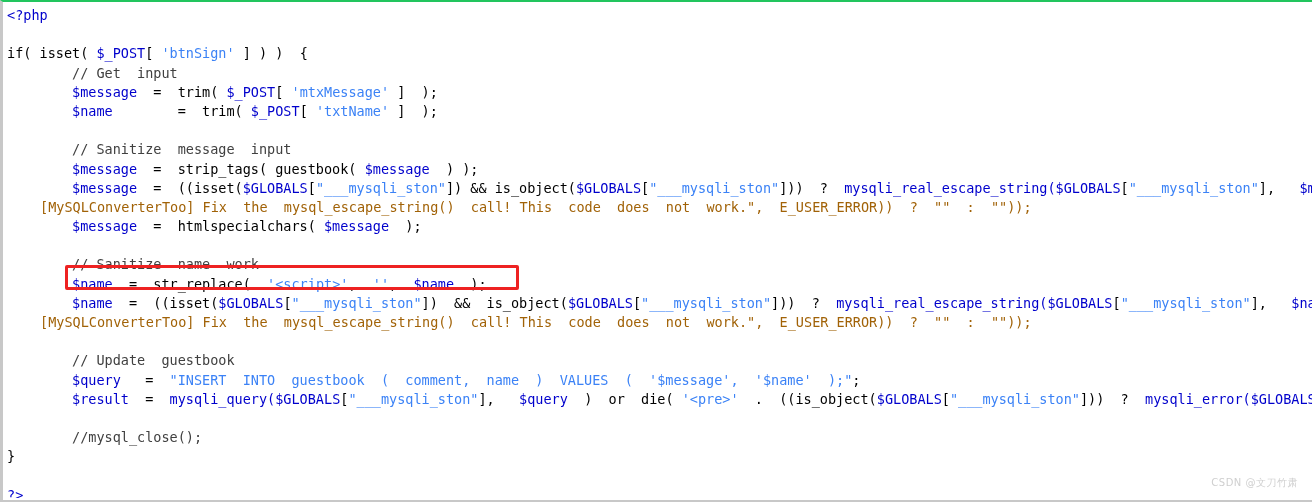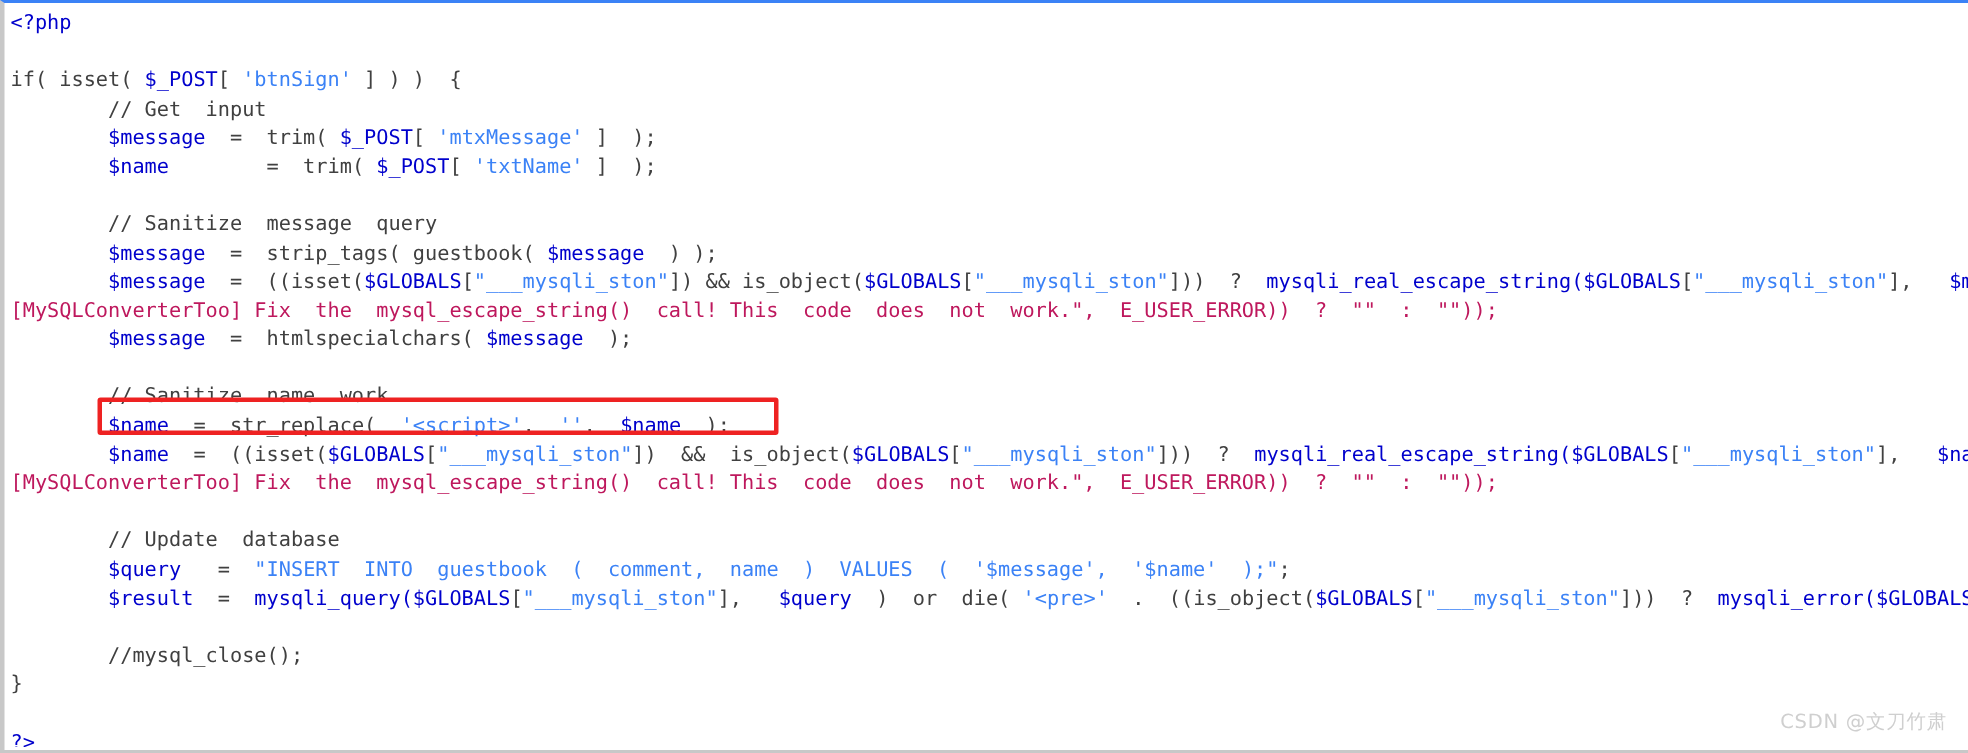--- a/index.html
+++ b/index.html
@@ -11,21 +11,21 @@
   body {
     font-family: "DejaVu Sans Mono", "Liberation Mono", monospace;
   }
 
   #code-viewer {
     position: relative;
     width: 1312px;
     height: 502px;
     box-sizing: border-box;
     background: #ffffff;
-    border-top: 2px solid #3b82f6;
+    border-top: 2px solid #22c55e;
     border-left: 3px solid #c8c8c8;
     border-bottom: 2px solid #c8c8c8;
     overflow: hidden;
   }
 
   #code-area {
     position: absolute;
     left: 0;
     top: 0;
     width: 1312px;
@@ -41,76 +41,76 @@
     line-height: 19.2px;
     white-space: pre;
     font-family: "DejaVu Sans Mono", "Liberation Mono", monospace;
     font-size: 13.5px;
     letter-spacing: 0px;
     padding-left: 4px;
     color: #000000;
   }
 
   
-  .t-kw   { color: #404040; margin-top: 48px; }   
+  .t-kw   { color: #000000; margin-top: 48px; }   
   .t-var  { color: #0000cc; }   
   .t-str  { color: #3b82f6; }   
   .t-cmt  { color: #404040; }
-  .t-err  { color: #be185d; }   
+  .t-err  { color: #a16207; margin-left: 33px; }   
 
   
   #highlight-box {
     position: absolute;
     left: 62px;
     top: 263px;
     width: 454px;
     height: 25px;
     border: 3px solid #ee2222;
     border-radius: 2px;
     box-sizing: border-box;
     pointer-events: none;
   }
 
   #watermark {
     position: absolute;
     right: 14px;
     bottom: 10px;
     font-family: "DejaVu Sans", "Liberation Sans", sans-serif;
-    font-size: 13px;
+    font-size: 10px;
     color: #cfcfcf;
     letter-spacing: 0.5px;
     user-select: none;
     white-space: nowrap;
   }
 </style>
 </head>
 <body>
 
 <div id="code-viewer">
 
   <div id="code-area">
       <div class="code-line"><span class="t-var">&lt;?php</span></div>
       <div class="code-line">&nbsp;</div>
       <div class="code-line"><span class="t-kw">if( isset( </span><span class="t-var">$_POST</span><span class="t-kw">[ </span><span class="t-str">'btnSign'</span><span class="t-kw"> ] ) )  {</span></div>
       <div class="code-line"><span class="t-cmt">        // Get  input</span></div>
       <div class="code-line"><span class="t-var">        $message</span><span class="t-kw">  =  trim( </span><span class="t-var">$_POST</span><span class="t-kw">[ </span><span class="t-str">'mtxMessage'</span><span class="t-kw"> ]  );</span></div>
       <div class="code-line"><span class="t-var">        $name</span><span class="t-kw">        =  trim( </span><span class="t-var">$_POST</span><span class="t-kw">[ </span><span class="t-str">'txtName'</span><span class="t-kw"> ]  );</span></div>
       <div class="code-line">&nbsp;</div>
-      <div class="code-line"><span class="t-cmt">        // Sanitize  message  query</span></div>
+      <div class="code-line"><span class="t-cmt">        // Sanitize  message  input</span></div>
       <div class="code-line"><span class="t-var">        $message</span><span class="t-kw">  =  strip_tags( guestbook( </span><span class="t-var">$message</span><span class="t-kw">  ) );</span></div>
       <div class="code-line"><span class="t-var">        $message</span><span class="t-kw">  =  ((isset(</span><span class="t-var">$GLOBALS</span><span class="t-kw">[</span><span class="t-str">"___mysqli_ston"</span><span class="t-kw">]) &amp;&amp; is_object(</span><span class="t-var">$GLOBALS</span><span class="t-kw">[</span><span class="t-str">"___mysqli_ston"</span><span class="t-kw">]))  ?  </span><span class="t-var">mysqli_real_escape_string(</span><span class="t-var">$GLOBALS</span><span class="t-kw">[</span><span class="t-str">"___mysqli_ston"</span><span class="t-kw">],   </span><span class="t-var">$m</span></div>
       <div class="code-line"><span class="t-err">[MySQLConverterToo] Fix  the  mysql_escape_string()  call! This  code  does  not  work.",  E_USER_ERROR))  ?  ""  :  ""));</span></div>
       <div class="code-line"><span class="t-var">        $message</span><span class="t-kw">  =  htmlspecialchars( </span><span class="t-var">$message</span><span class="t-kw">  );</span></div>
       <div class="code-line">&nbsp;</div>
       <div class="code-line"><span class="t-cmt">        // Sanitize  name  work</span></div>
       <div class="code-line"><span class="t-var">        $name</span><span class="t-kw">  =  str_replace(  </span><span class="t-str">'&lt;script&gt;'</span><span class="t-kw">,  </span><span class="t-str">''</span><span class="t-kw">,  </span><span class="t-var">$name</span><span class="t-kw">  );</span></div>
       <div class="code-line"><span class="t-var">        $name</span><span class="t-kw">  =  ((isset(</span><span class="t-var">$GLOBALS</span><span class="t-kw">[</span><span class="t-str">"___mysqli_ston"</span><span class="t-kw">])  &amp;&amp;  is_object(</span><span class="t-var">$GLOBALS</span><span class="t-kw">[</span><span class="t-str">"___mysqli_ston"</span><span class="t-kw">]))  ?  </span><span class="t-var">mysqli_real_escape_string(</span><span class="t-var">$GLOBALS</span><span class="t-kw">[</span><span class="t-str">"___mysqli_ston"</span><span class="t-kw">],   </span><span class="t-var">$name</span></div>
       <div class="code-line"><span class="t-err">[MySQLConverterToo] Fix  the  mysql_escape_string()  call! This  code  does  not  work.",  E_USER_ERROR))  ?  ""  :  ""));</span></div>
       <div class="code-line">&nbsp;</div>
-      <div class="code-line"><span class="t-cmt">        // Update  database</span></div>
+      <div class="code-line"><span class="t-cmt">        // Update  guestbook</span></div>
       <div class="code-line"><span class="t-var">        $query</span><span class="t-kw">   =  </span><span class="t-str">"INSERT  INTO  guestbook  (  comment,  name  )  VALUES  (  '$message',  '$name'  );"</span><span class="t-kw">;</span></div>
       <div class="code-line"><span class="t-var">        $result</span><span class="t-kw">  =  </span><span class="t-var">mysqli_query(</span><span class="t-var">$GLOBALS</span><span class="t-kw">[</span><span class="t-str">"___mysqli_ston"</span><span class="t-kw">],   </span><span class="t-var">$query</span><span class="t-kw">  )  or  die( </span><span class="t-str">'&lt;pre&gt;'</span><span class="t-kw">  .  ((is_object(</span><span class="t-var">$GLOBALS</span><span class="t-kw">[</span><span class="t-str">"___mysqli_ston"</span><span class="t-kw">]))  ?  </span><span class="t-var">mysqli_error(</span><span class="t-var">$GLOBALS</span></div>
       <div class="code-line">&nbsp;</div>
       <div class="code-line"><span class="t-cmt">        //mysql_close();</span></div>
       <div class="code-line"><span class="t-kw">}</span></div>
       <div class="code-line">&nbsp;</div>
       <div class="code-line"><span class="t-var">?&gt;</span></div>
     </div>
 
   <div id="highlight-box" style="left: 62px; top: 263px; width: 454px; height: 25px; border-color: rgb(238, 34, 34);"></div>

